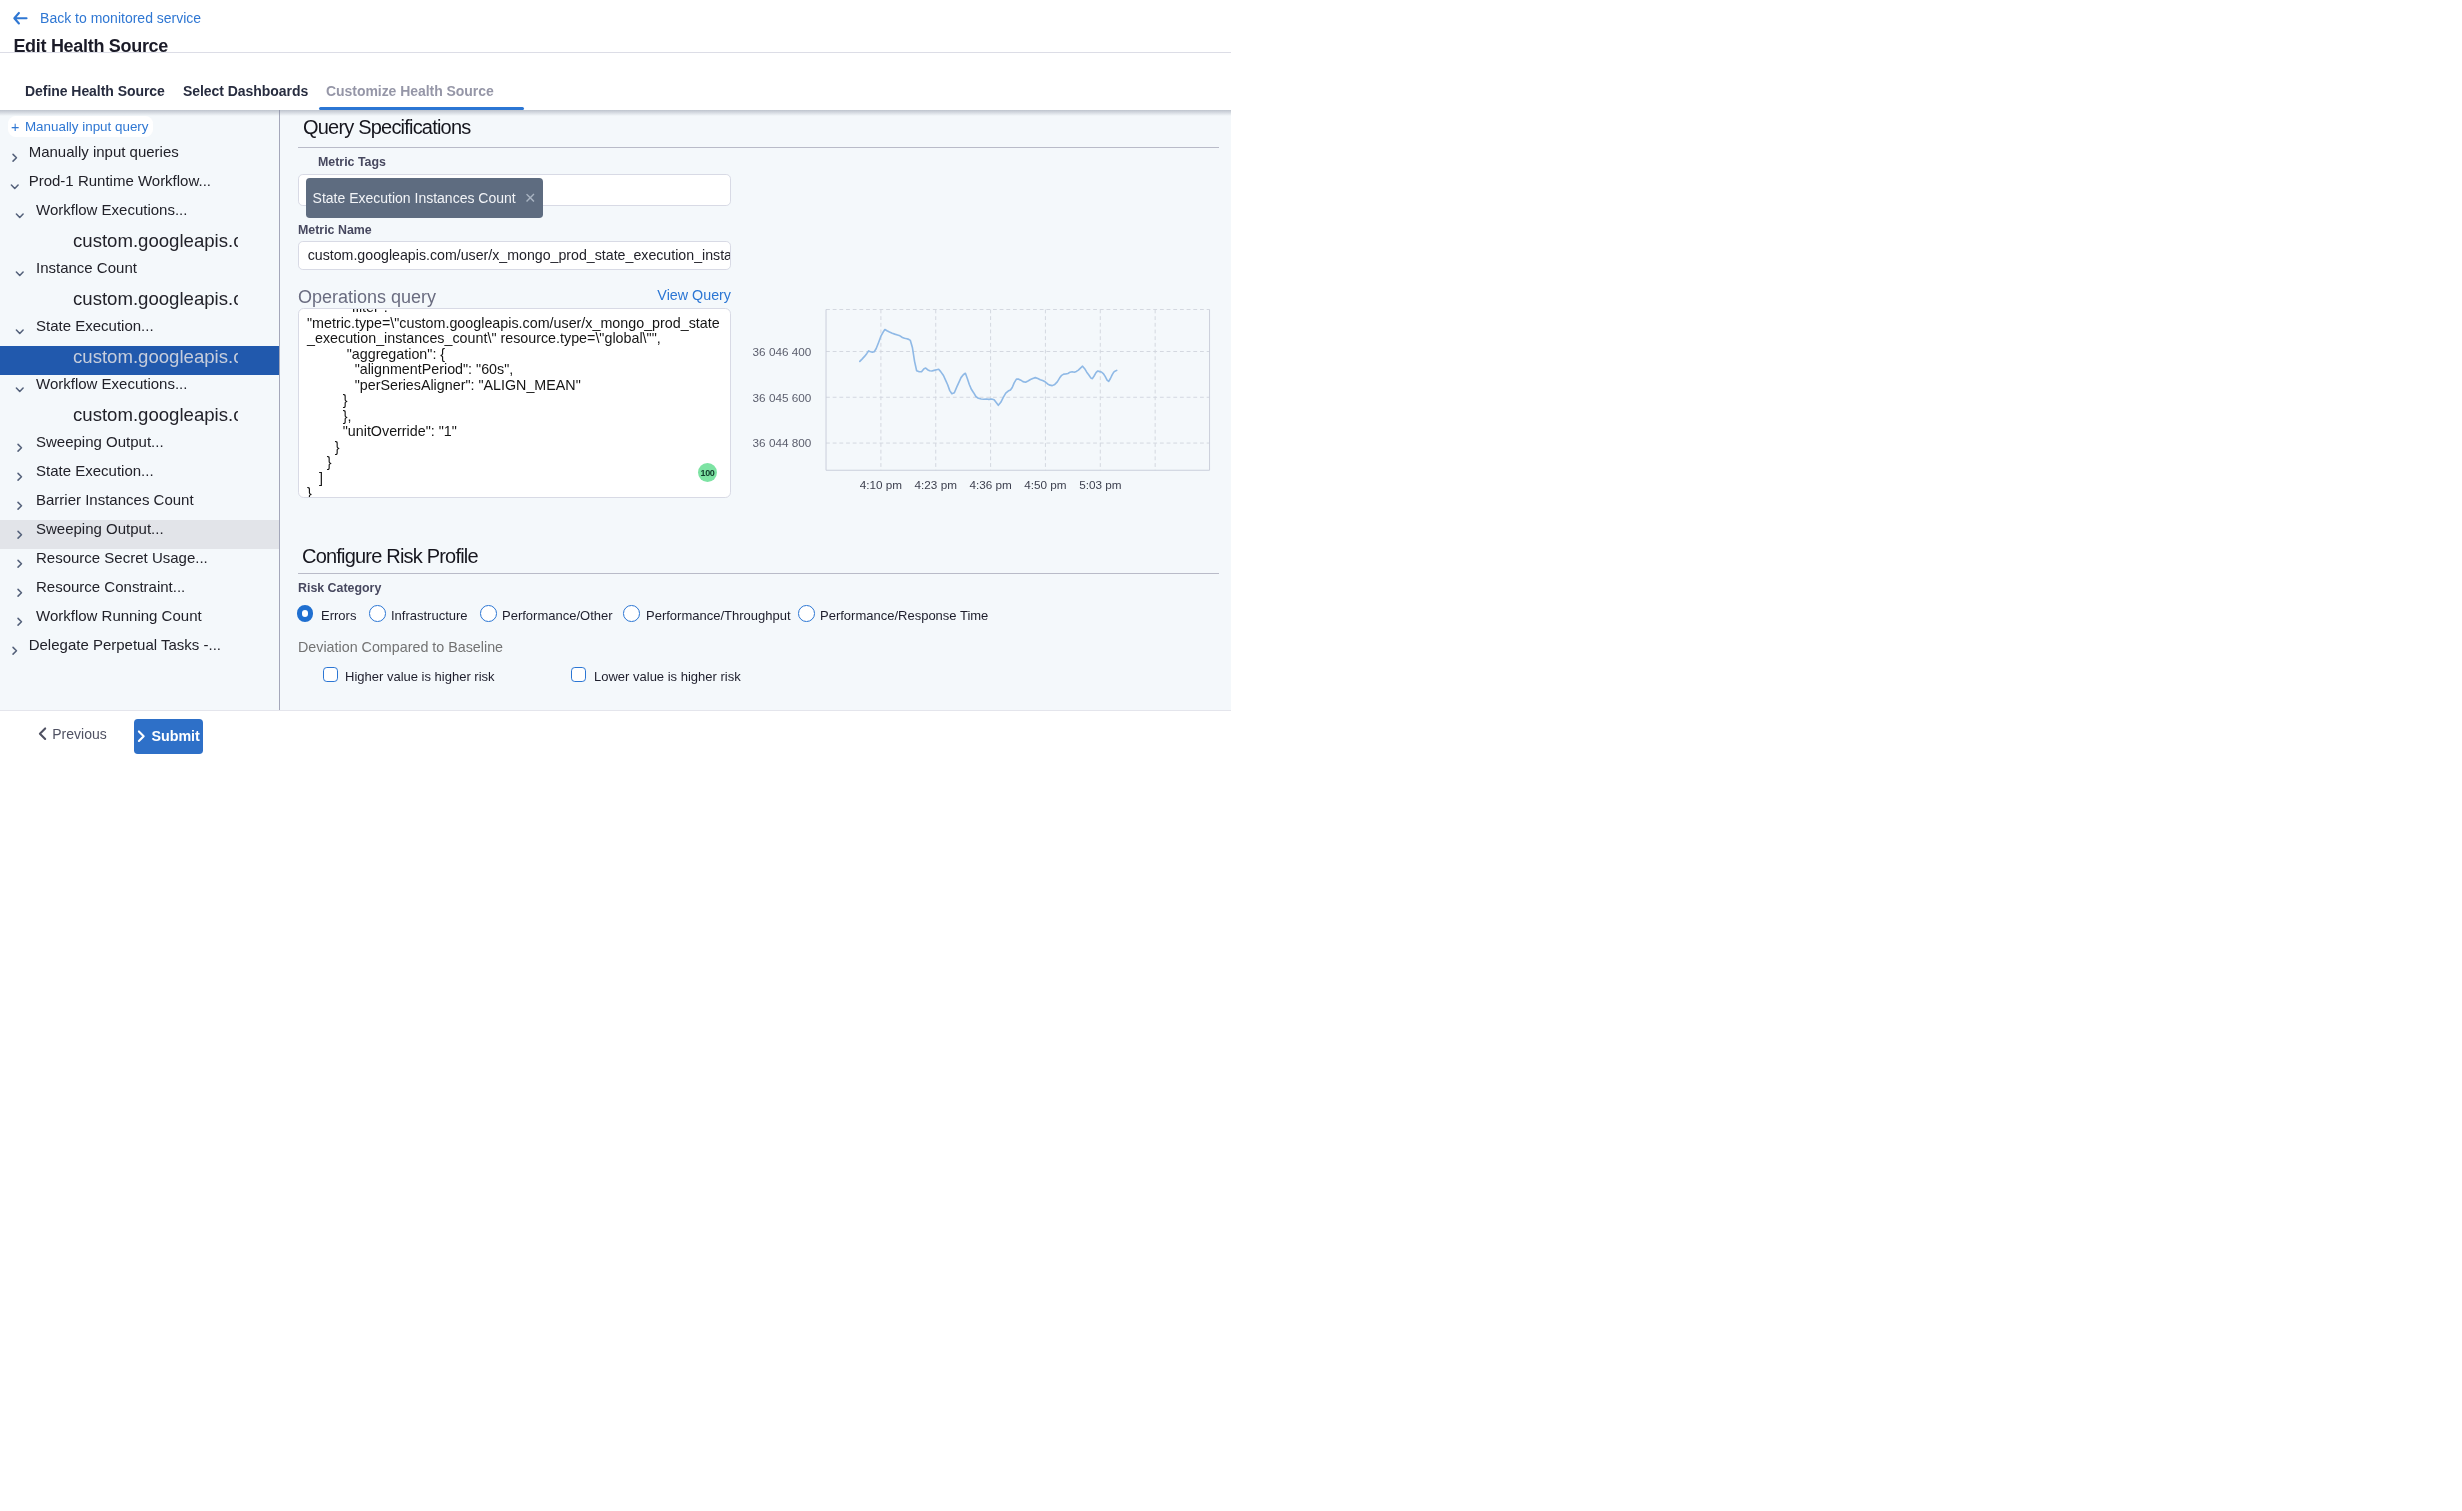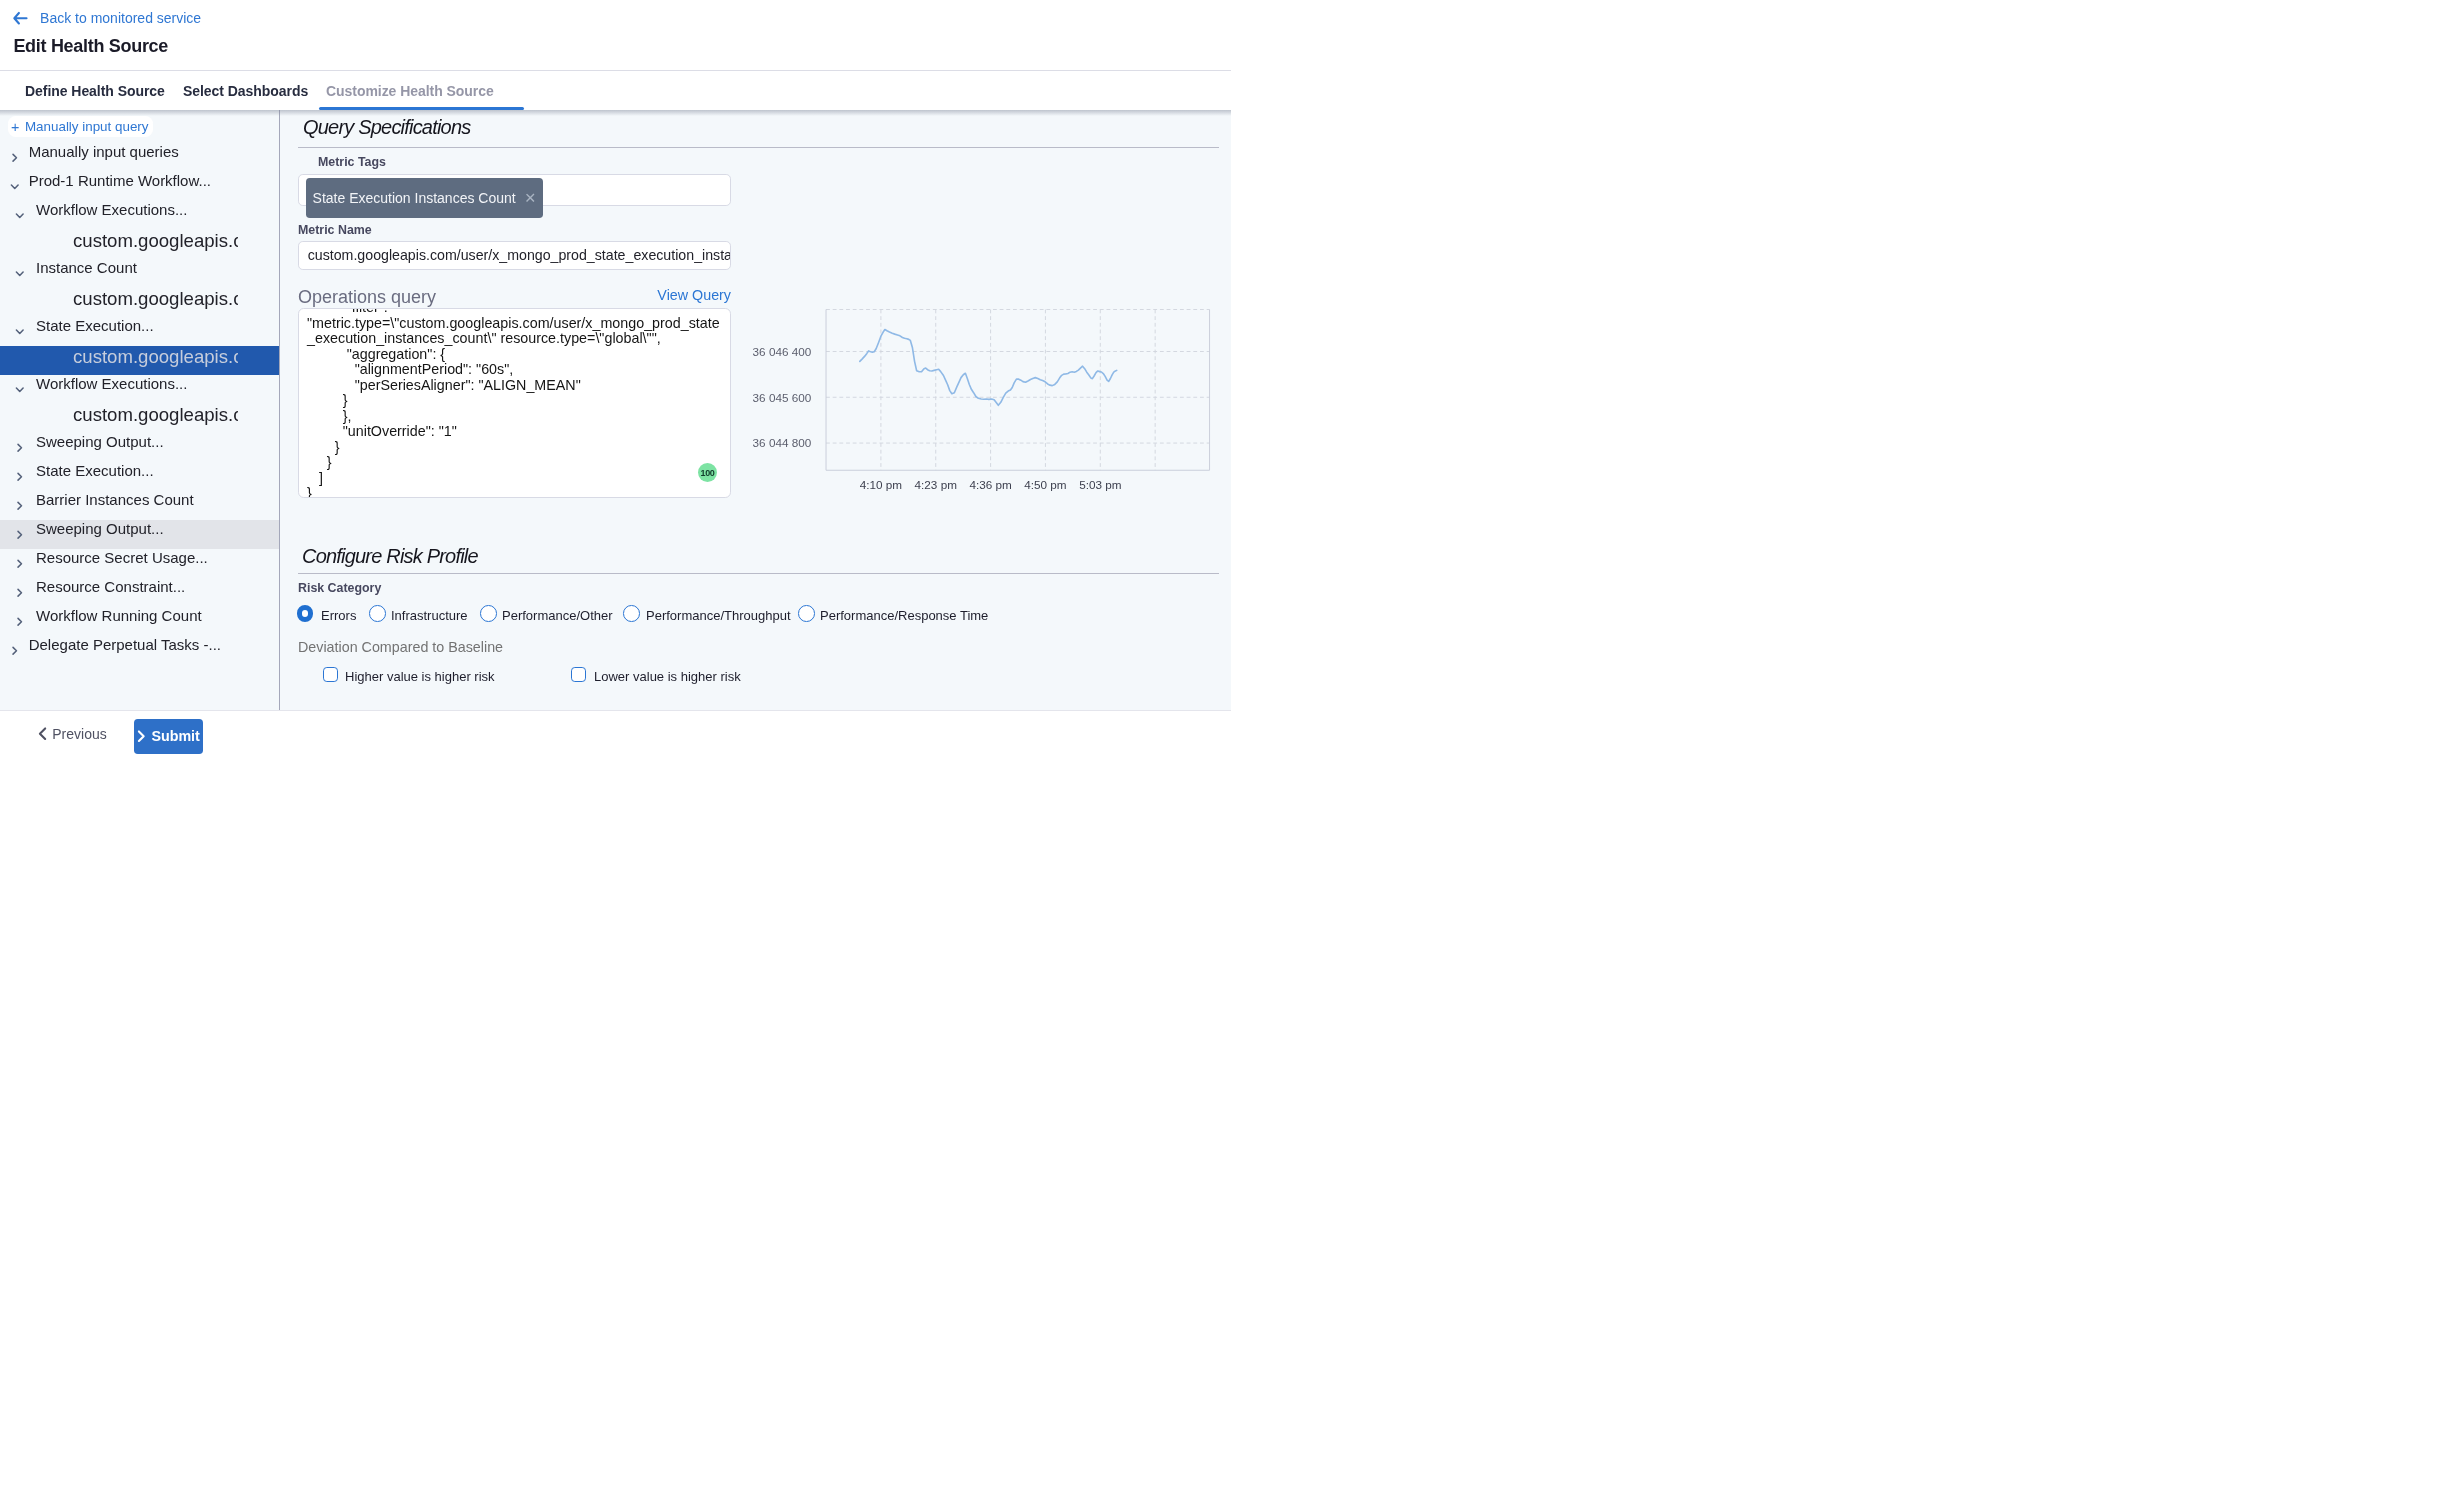--- a/index.html
+++ b/index.html
@@ -1,18 +1,18 @@
 <!DOCTYPE html>
 <html><head>
 <meta charset="utf-8">
 <style>
 * { margin:0; padding:0; box-sizing:border-box; }
 html,body { width:1231px; height:756px; overflow:hidden; background:#fff;
   font-family:"Liberation Sans", sans-serif; }
-.hdr { position:absolute; left:0; top:0; width:1231px; height:71px; background:#fff;
+.hdr { position:absolute; left:0; top:0; width:1231px; height:53px; background:#fff;
   border-bottom:1px solid #dcdde6; }
 .backrow { position:absolute; left:13.4px; top:7.6px; height:21px; display:flex; align-items:center; }
 .backrow svg { margin-right:12.4px; }
 .backlink { color:#2f77d3; font-size:14px; font-weight:500; }
 h1 { position:absolute; left:13.4px; top:36px; font-size:18px; font-weight:700; color:#1b1b28; letter-spacing:-0.3px; }
 .tabbar { position:absolute; left:0; top:72px; width:1231px; height:38px; background:#fff; }
 .tab { position:absolute; top:0; height:38px; display:flex; align-items:center;
   font-size:14px; font-weight:600; color:#272c3f; letter-spacing:-0.05px; }
 .tab.t1 { left:25px; }
 .tab.t2 { left:183px; }
@@ -33,21 +33,21 @@
 .trow .chev { flex:0 0 auto; display:flex; align-items:center; justify-content:center;
   width:11.5px; margin-right:0; }
 .lvl0 { padding-left:8.6px; } .lvl0 .chev { margin-right:8.6px; }
 .lvl1 { padding-left:14px; } .lvl1 .chev { margin-right:10.5px; }
 .lvl2 { padding-left:73px; font-size:18.6px; }
 .clip { display:block; width:165px; overflow:hidden; white-space:nowrap; }
 .trow.sel { background:#2159ad; color:#c6cddc; }
 .trow.hov { background:#e2e4e9; }
 .main { position:absolute; left:281px; top:0; width:951px; height:600px; }
 svg { overflow:visible; }
-h2 { position:absolute; font-size:20px; font-weight:400; color:#16161e; letter-spacing:-0.8px;font-style:italic; }
+h2 { position:absolute; font-size:20px; font-weight:400; color:#16161e; letter-spacing:-0.8px; }
 .hr { position:absolute; height:1px; background:#b9bbc8; }
 .lbl { position:absolute; font-size:12.4px; font-weight:700; color:#47485f; }
 .inp { position:absolute; background:#fff; border:1px solid #d8dae5; border-radius:4.8px; }
 .chip { position:absolute; left:7.2px; top:3.3px; height:40px; background:#5e6c80; border-radius:3.8px;
   display:inline-flex; align-items:center; padding:0 6.7px; color:#f2f4f7; font-size:14px; white-space:nowrap; }
 .chip .x { color:#a9b4c2; margin-left:8.6px; font-size:14.3px; }
 .mninp { font-size:14.2px; color:#22222a; line-height:27px; padding-left:9px;
   white-space:nowrap; overflow:hidden; }
 .opslbl { position:absolute; font-size:18px; color:#6a6c80; }
 .vq { position:absolute; font-size:14.3px; color:#2b76d4; font-weight:500; }

